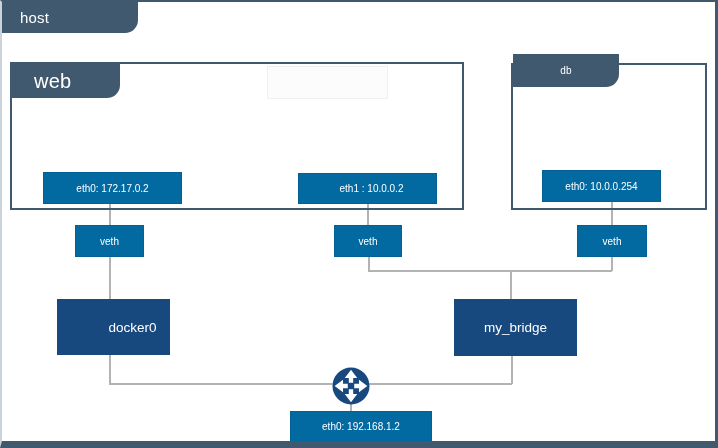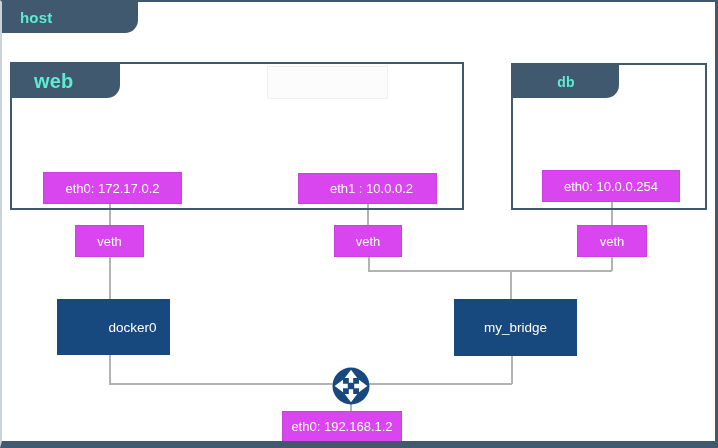--- a/index.html
+++ b/index.html
@@ -7,31 +7,31 @@
     position:relative;width:718px;height:448px;overflow:hidden;
     font-family:"Liberation Sans",sans-serif;background:#fff;
     box-sizing:border-box;
     border-top:2px solid #40596E;
     border-right:3px solid #40596E;
     border-bottom:7px solid #40596E;
     border-left:2px solid #CBD4DB;
   }
   .abs{position:absolute;box-sizing:border-box;}
   .tab{
-    background:#40596E;color:#5eead4;
+    background:#40596E;color:#ffffff;
     border-bottom-right-radius:13px;
     display:flex;align-items:center;
-    font-size:15px;z-index:4;letter-spacing:.2px;font-weight:bold;
+    font-size:15px;z-index:4;letter-spacing:.2px;
   }
   .frame{
     border:2px solid #40596E;background:transparent;z-index:2;
   }
   .node-blue{
-    background:#d946ef;border:1px solid rgba(0,0,0,0.07);
-    color:#fff;font-size:13px;
+    background:#0369a1;border:1px solid rgba(0,0,0,0.07);
+    color:#fff;font-size:10px;
     display:flex;align-items:center;justify-content:center;
     z-index:3;white-space:nowrap;
   }
   .node-navy{
     background:#17497E;color:#fff;font-size:13.5px;
     display:flex;align-items:center;justify-content:center;
     z-index:3;white-space:nowrap;
   }
   .line{background:#B3B3B3;z-index:1;}
   .ghost{
@@ -62,42 +62,42 @@
   <div class="abs line" style="left:609px;top:200px;width:1.5px;height:23px;"></div>
   <div class="abs line" style="left:348px;top:402px;width:1.5px;height:7px;"></div>
 
   <div class="abs frame" style="left:8px;top:60px;width:454px;height:148px;"></div>
   <div class="abs ghost" style="left:265px;top:64px;width:121px;height:33px;"></div>
   <div class="abs tab" style="left:10px;top:62px;width:108px;height:34px;padding-left:22px;font-size:20px;">
     <span>web</span>
   </div>
 
   <div class="abs frame" style="left:509px;top:61px;width:196px;height:147px;"></div>
-  <div class="abs tab" style="left:511px;top:63px;width:106px;height:33px;justify-content:center;font-size:14px;text-align:center;">
+  <div class="abs tab" style="left:511px;top:52px;width:106px;height:33px;justify-content:center;font-size:10px;text-align:center;">
     <span>db</span>
   </div>
 
   <div class="abs node-blue" style="left:41px;top:170px;width:139px;height:32px;">eth0: 172.17.0.2</div>
   <div class="abs node-blue" style="left:296px;top:171px;width:139px;height:31px;padding-left:8px;">eth1 : 10.0.0.2</div>
-  <div class="abs node-blue" style="left:540px;top:168px;width:138px;height:32px;">eth0: 10.0.0.254</div>
+  <div class="abs node-blue" style="left:540px;top:168px;width:119px;height:32px;">eth0: 10.0.0.254</div>
 
   <div class="abs node-blue" style="left:73px;top:223px;width:69px;height:32px;">veth</div>
   <div class="abs node-blue" style="left:332px;top:223px;width:68px;height:32px;">veth</div>
   <div class="abs node-blue" style="left:575px;top:223px;width:70px;height:32px;">veth</div>
 
   <div class="abs node-navy" style="left:55px;top:297px;width:113px;height:56px;padding-left:38px;">docker0</div>
   <div class="abs node-navy" style="left:452px;top:297px;width:123px;height:57px;">my_bridge</div>
 
   <div class="abs router" style="left:330px;top:365px;width:38px;height:38px;">
     <svg width="38" height="38" viewBox="0 0 40 40">
       <circle cx="20" cy="20" r="19.5" fill="#17497E"></circle>
       <g fill="#FFFFFF">
         <path id="r-arrow" d="M20 2.8 L26.6 11.6 L22.3 11.6 L22.3 16.6 L17.7 16.6 L17.7 11.6 L13.4 11.6 Z"></path>
         <use href="#r-arrow" transform="rotate(90 20 20)"></use>
         <use href="#r-arrow" transform="rotate(180 20 20)"></use>
         <use href="#r-arrow" transform="rotate(270 20 20)"></use>
       </g>
     </svg>
   </div>
 
-  <div class="abs node-blue" style="left:280px;top:409px;width:120px;height:31px;">eth0: 192.168.1.2</div>
+  <div class="abs node-blue" style="left:288px;top:409px;width:142px;height:31px;">eth0: 192.168.1.2</div>
 
 </div>
 
 </body></html>

